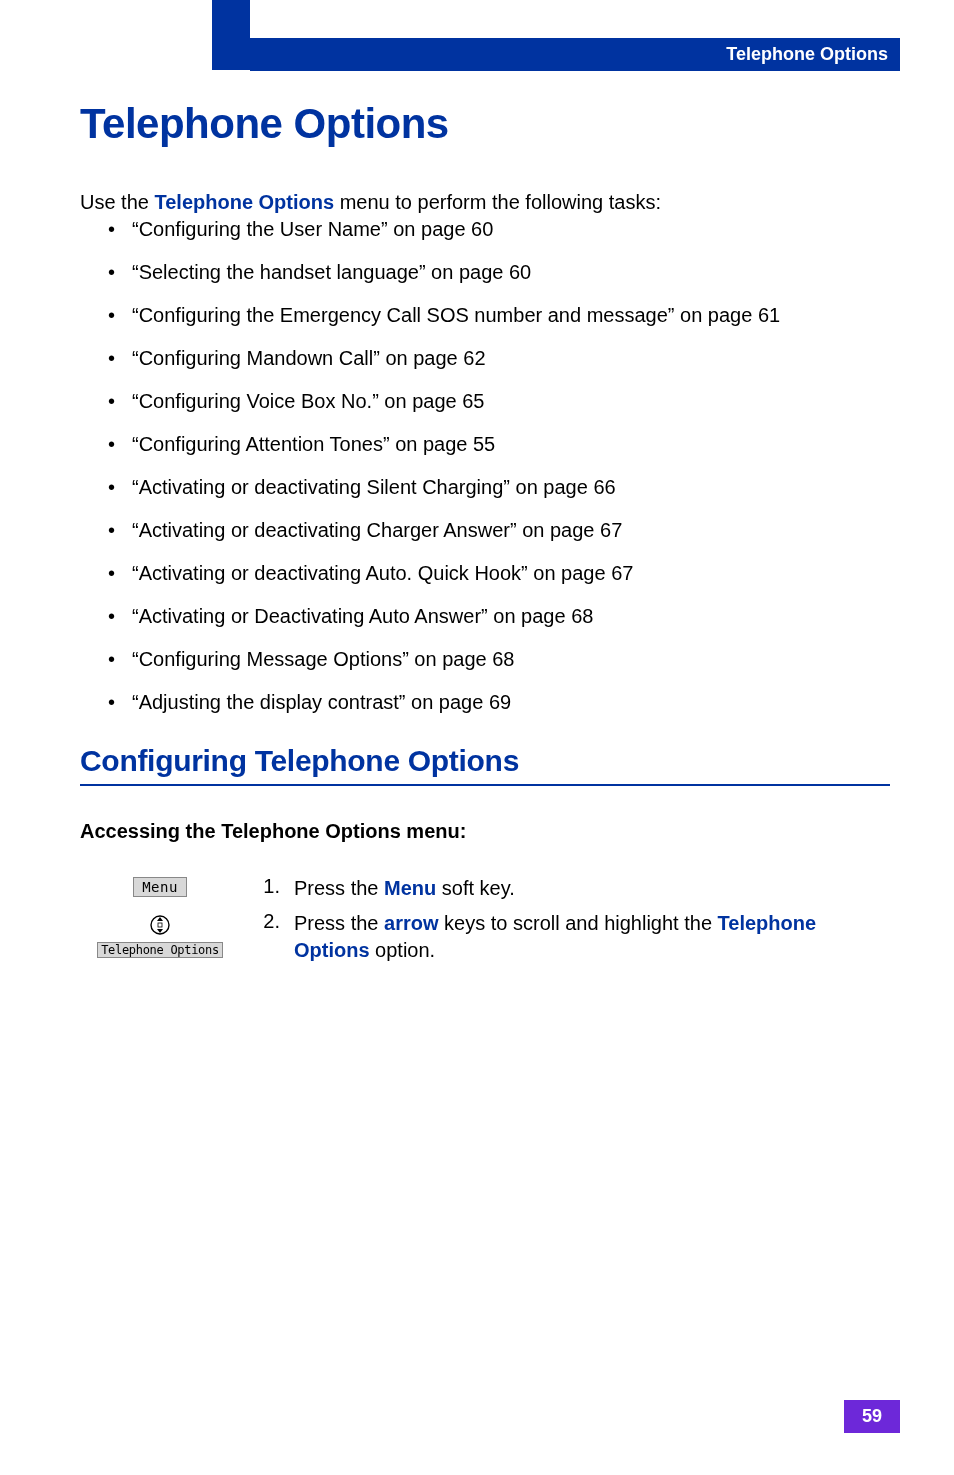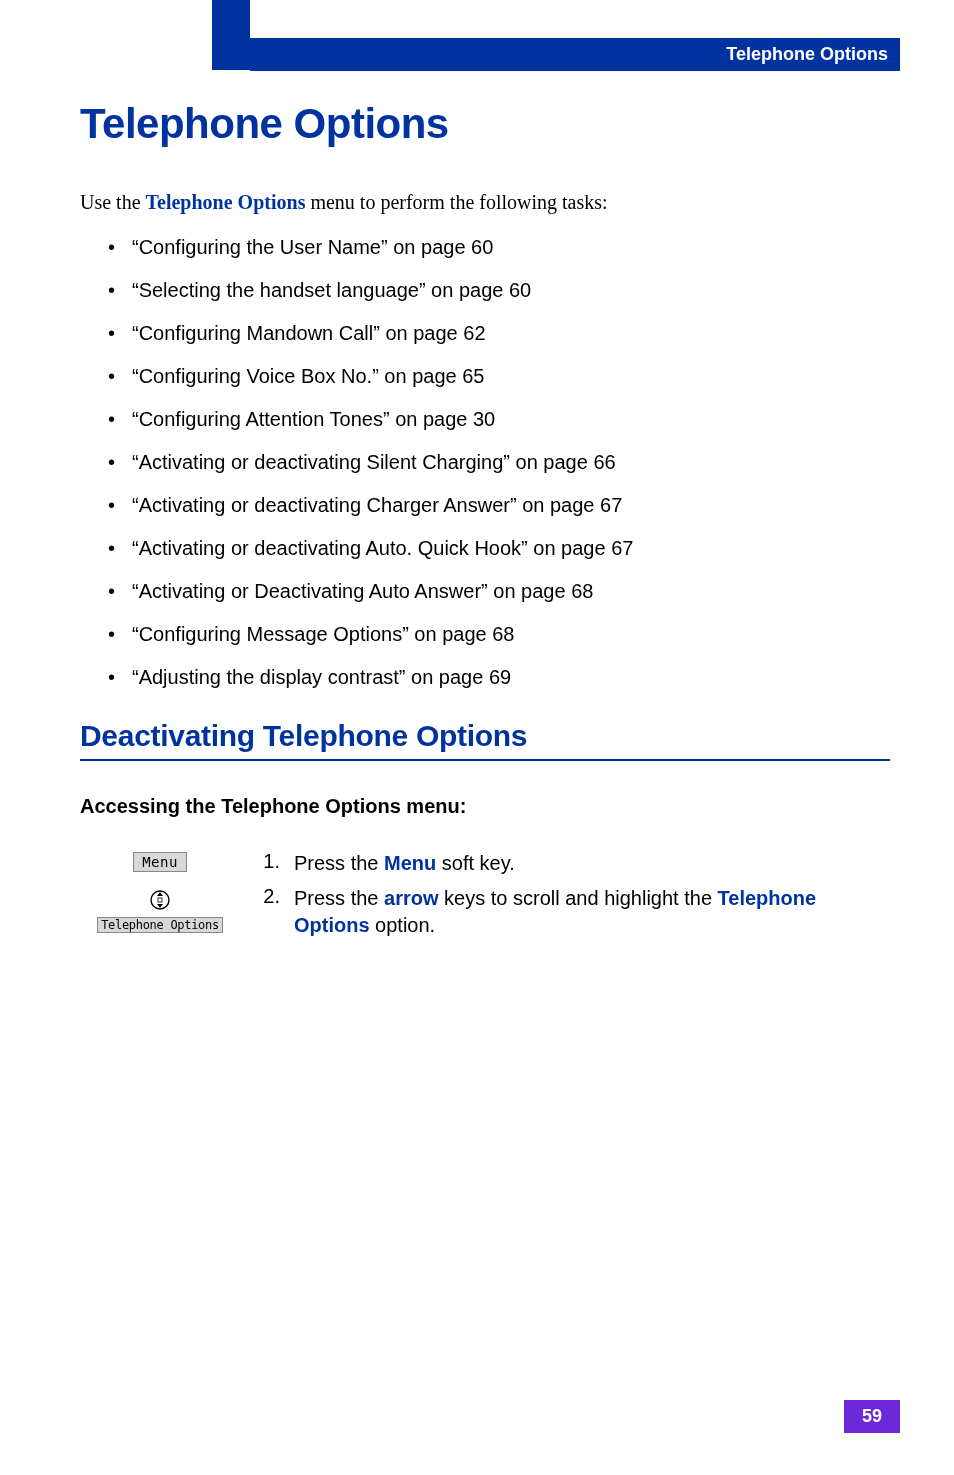--- a/index.html
+++ b/index.html
@@ -45,23 +45,21 @@
     .title {
       color: #0033a0;
       font-size: 42px;
       font-weight: bold;
       margin-bottom: 40px;
       font-family: 'Arial Narrow', Arial, sans-serif;
       letter-spacing: -0.5px;
     }
     .intro {
       font-size: 20px;
-      margin-bottom: 18px;
       line-height: 1.4;
-      font-family: Liberation Serif, serif;
     }
     .blue-bold {
       color: #0033a0;
       font-weight: bold;
     }
     .bullet-list {
       list-style: none;
       padding: 0;
       margin-bottom: 28px;
     }
@@ -165,32 +163,33 @@
 <div class="content">
   <h1 class="title">Telephone Options</h1>
 
   <p class="intro">
     <span>Use the </span><span class="blue-bold">Telephone Options</span><span> menu to perform the following tasks:</span>
   </p>
 
   <ul class="bullet-list">
     <li>“Configuring the User Name” on page 60</li>
     <li>“Selecting the handset language” on page 60</li>
+    <li>“Configuring the Emergency Call SOS number and message” on page 61</li>
     <li>“Configuring Mandown Call” on page 62</li>
     <li>“Configuring Voice Box No.” on page 65</li>
-    <li>“Configuring Attention Tones” on page 30</li>
+    <li>“Configuring Attention Tones” on page 55</li>
     <li>“Activating or deactivating Silent Charging” on page 66</li>
     <li>“Activating or deactivating Charger Answer” on page 67</li>
     <li>“Activating or deactivating Auto. Quick Hook” on page 67</li>
     <li>“Activating or Deactivating Auto Answer” on page 68</li>
     <li>“Configuring Message Options” on page 68</li>
     <li>“Adjusting the display contrast” on page 69</li>
   </ul>
 
-  <h2 class="section-heading">Deactivating Telephone Options</h2>
+  <h2 class="section-heading">Configuring Telephone Options</h2>
 
   <p class="sub-heading">Accessing the Telephone Options menu:</p>
 
   <div class="steps">
 
     <div class="step-row">
       <div class="icon-col">
         <span class="softkey-label">Menu</span>
       </div>
       <div class="step-num">1.</div>

